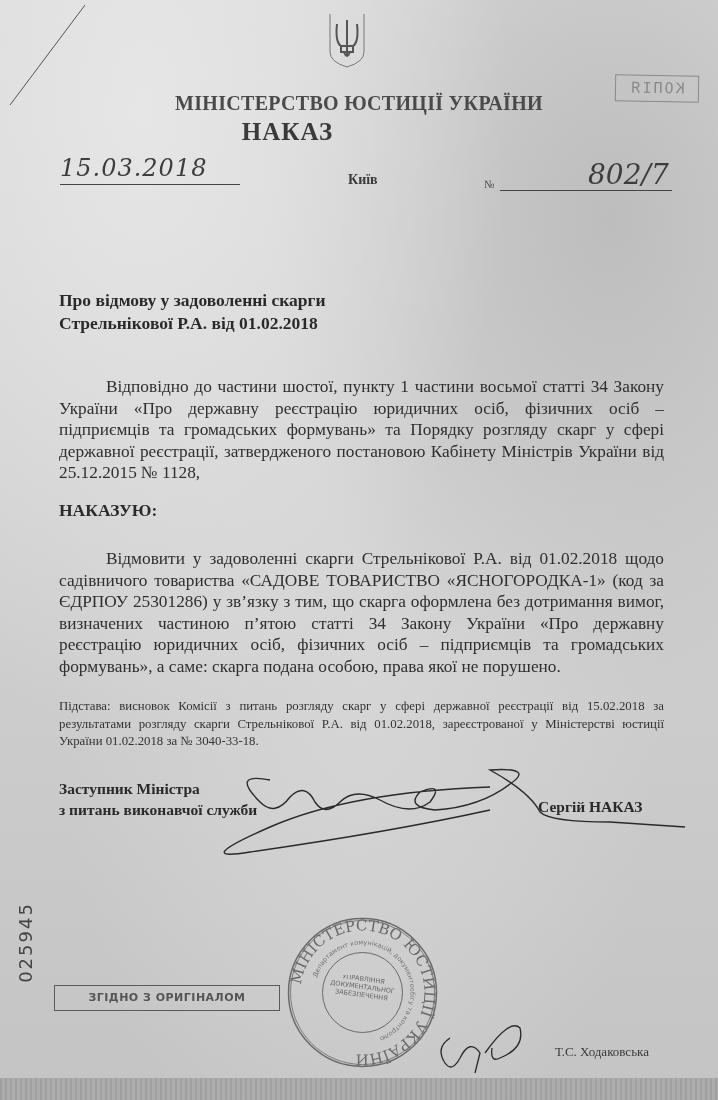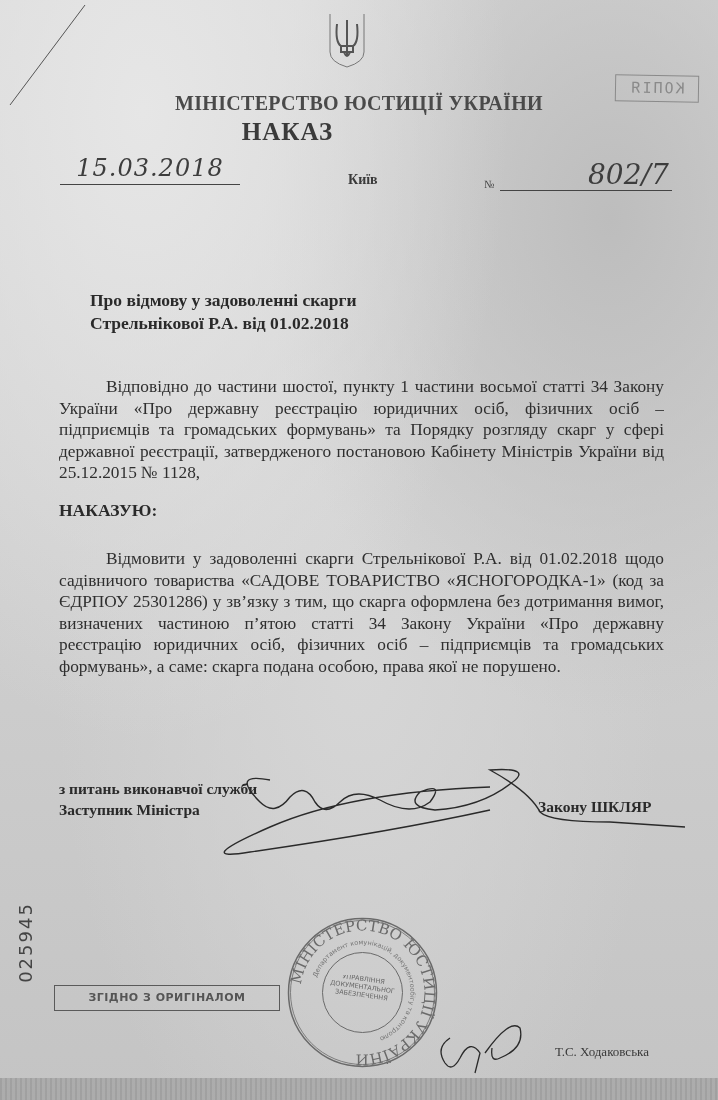--- a/index.html
+++ b/index.html
@@ -35,41 +35,41 @@
   }
   .ministry {
     position: absolute; left: 0; width: 718px; top: 92px; text-align: center;
     font-size: 20px; font-weight: bold; color: #4a4a4a; letter-spacing: 0.3px;
   }
   .order-title {
     position: absolute; left: 0; width: 575px; top: 118px; text-align: center;
     font-size: 25px; font-weight: bold; color: #3a3a3a; letter-spacing: 1px;
   }
   .hand {
-    font-family: "DejaVu Serif", serif; font-style: italic; color: #3d3d3d; text-align: center;
+    font-family: "DejaVu Serif", serif; font-style: italic; color: #3d3d3d;
   }
   .date-written {
     position: absolute; left: 60px; top: 154px; width: 180px;
     font-size: 24px; border-bottom: 1px solid #444; padding-bottom: 2px; letter-spacing: 1px;
   }
   .city {
     position: absolute; left: 348px; top: 172px; font-size: 14px; font-weight: bold; color: #3a3a3a;
   }
   .num-label {
     position: absolute; left: 484px; top: 178px; font-size: 11px; color: #444;
   }
   .num-line {
     position: absolute; left: 500px; top: 190px; width: 172px; border-bottom: 1px solid #444;
   }
   .num-written {
     position: absolute; left: 588px; top: 158px; font-size: 28px;
   }
   .subject {
     position: absolute; left: 59px; top: 289px;
-    font-size: 17.5px; font-weight: bold; line-height: 23px; color: #2a2a2a; margin-left: 31px;
+    font-size: 17.5px; font-weight: bold; line-height: 23px; color: #2a2a2a;
   }
   .para {
     position: absolute; left: 59px; width: 605px;
     font-size: 17.3px; line-height: 21.5px; text-align: justify; color: #2f2f2f;
   }
   .para .indent { display: inline-block; width: 47px; }
   .para1 { top: 376px; }
   .nakazuyu {
     position: absolute; left: 59px; top: 500px;
     font-size: 17.5px; font-weight: bold; color: #2a2a2a;
@@ -142,31 +142,32 @@
     <div>Про відмову у задоволенні скарги</div>
     <div>Стрельнікової Р.А. від 01.02.2018</div>
   </div>
 
   <div class="para para1"><span class="indent"></span><span>Відповідно до частини шостої, пункту 1 частини восьмої статті 34 Закону України «Про державну реєстрацію юридичних осіб, фізичних осіб – підприємців та громадських формувань» та Порядку розгляду скарг у сфері державної реєстрації, затвердженого постановою Кабінету Міністрів України від 25.12.2015 № 1128,</span></div>
 
   <div class="nakazuyu">НАКАЗУЮ:</div>
 
   <div class="para para2"><span class="indent"></span><span>Відмовити у задоволенні скарги Стрельнікової Р.А. від 01.02.2018 щодо садівничого товариства «САДОВЕ ТОВАРИСТВО «ЯСНОГОРОДКА-1» (код за ЄДРПОУ 25301286) у зв’язку з тим, що скарга оформлена без дотримання вимог, визначених частиною п’ятою статті 34 Закону України «Про державну реєстрацію юридичних осіб, фізичних осіб – підприємців та громадських формувань», а саме: скарга подана особою, права якої не порушено.</span></div>
 
+  <div class="basis">Підстава: висновок Комісії з питань розгляду скарг у сфері державної реєстрації від 15.02.2018 за результатами розгляду скарги Стрельнікової Р.А. від 01.02.2018, зареєстрованої у Міністерстві юстиції України 01.02.2018 за № 3040-33-18.</div>
 
   <div class="signer-title">
+    <div>Заступник Міністра</div>
     <div>з питань виконавчої служби</div>
-    <div>Заступник Міністра</div>
   </div>
 
   <svg class="signature-main" width="500" height="100">
     <path d="M80 18 Q40 10 70 40 Q85 55 100 35 Q115 20 125 40 Q135 55 150 40 Q165 25 190 38 Q220 55 240 40 Q255 20 230 30 Q215 45 245 48 Q290 45 320 22 Q345 5 300 8 Q340 30 350 50 Q360 60 420 60 L495 65 M300 48 Q200 70 60 90 Q0 100 80 65 Q160 30 300 25" stroke="#2a2a2a" stroke-width="1.4" fill="none"></path>
   </svg>
 
-  <div class="signer-name">Закону ШКЛЯР</div>
+  <div class="signer-name">Сергій НАКАЗ</div>
 
   <div class="serial">
     <span>025945</span>
   </div>
 
   <div class="orig-stamp">ЗГІДНО З ОРИГІНАЛОМ</div>
 
   <svg class="round-seal" width="155" height="155" viewBox="0 0 155 155">
     <defs>
       <path id="sealOuter" d="M77.5 77.5 m-62 0 a62 62 0 1 1 124 0 a62 62 0 1 1 -124 0"></path>

